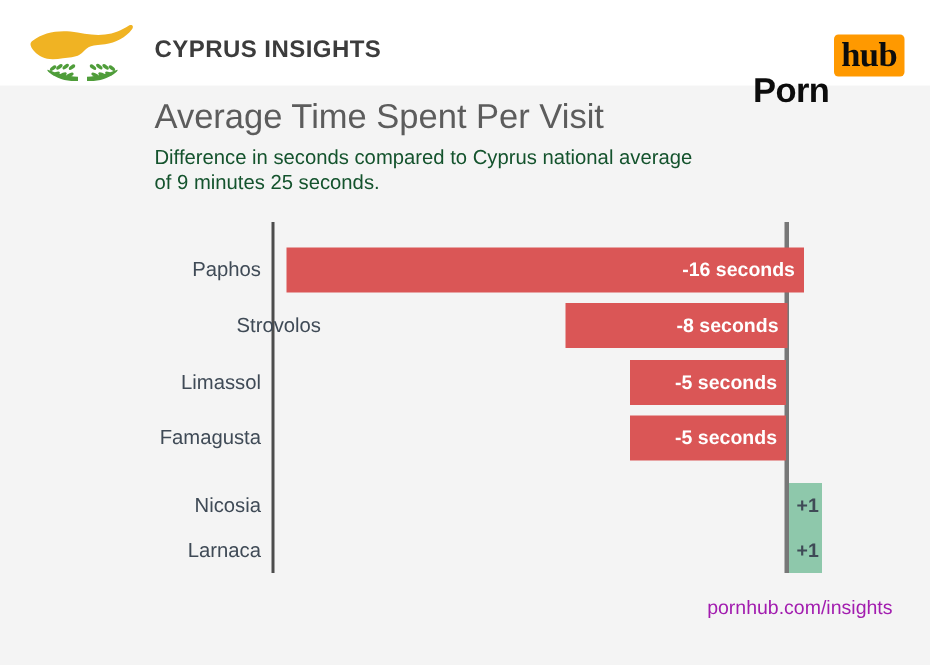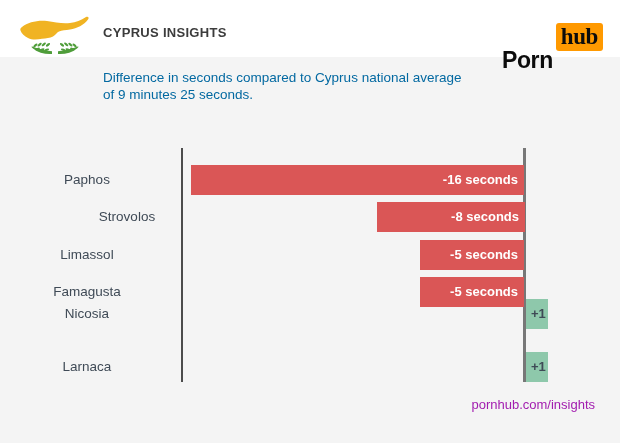--- a/index.html
+++ b/index.html
@@ -24,21 +24,21 @@
     background: #ffffff;
   }
   #flag-mark {
     position: absolute;
     left: 18px; top: 14px;
     width: 74px; height: 44px;
   }
   #brand-title {
     position: absolute;
     left: 103px; top: 25px;
-    font-size: 13px;
+    font-size: 16px;
     font-weight: bold;
     letter-spacing: 0.3px;
     color: #3c3c3c;
     white-space: nowrap;
   }
   #ph-logo {
     position: absolute;
     right: 17px; top: 24px;
     display: flex;
     align-items: center;
@@ -74,21 +74,21 @@
   #chart-title {
     font-size: 23px;
     color: #5c5c5c;
     font-weight: normal;
     line-height: 27px;
     white-space: nowrap;
   }
   #chart-subtitle {
     margin-top: 6px;
     font-size: 13.5px;
-    color: #0369a1;
+    color: #14532d;
     line-height: 16.5px;
     width: 370px;
   }
 
   
   #chart {
     position: absolute;
     left: 0; top: 150px;
     width: 620px;
     height: 245px;
@@ -99,21 +99,21 @@
     width: 620px;
     height: 30px;
   }
   .row-label {
     position: absolute;
     left: 0;
     top: 0;
     width: 174px;
     height: 30px;
     line-height: 30px;
-    text-align: center;
+    text-align: right;
     font-size: 13.5px;
     color: #3f4a56;
     white-space: nowrap;
   }
   .bar {
     position: absolute;
     top: 0;
     height: 30px;
   }
   .bar.neg {
@@ -210,30 +210,31 @@
   <div id="brand-title">CYPRUS INSIGHTS</div>
 
   <div id="ph-logo">
     <span id="ph-logo-porn">Porn</span>
     <span id="ph-logo-hub">hub</span>
   </div>
 
 </div>
 
 <div id="title-block">
+  <div id="chart-title">Average Time Spent Per Visit</div>
   <div id="chart-subtitle">Difference in seconds compared to Cyprus national average of 9 minutes 25 seconds.</div>
 </div>
 
 <div id="chart">
   <div id="axis-left"></div>
   <div id="axis-zero"></div>
   <div id="rows-container">
       <div class="row" style="top: 15px;">
         <div class="row-label">Paphos</div>
-        <div class="bar neg" style="left: 191.2px; width: 332.8px;">
+        <div class="bar neg" style="left: 191.2px; width: 332.8px; padding-left: 12px;">
           <span class="bar-value neg">-16 seconds</span>
         </div>
       </div>
       <div class="row" style="top: 52.3px; margin-left: 40px;">
         <div class="row-label">Strovolos</div>
         <div class="bar neg" style="left: 337px; width: 148px;">
           <span class="bar-value neg">-8 seconds</span>
         </div>
       </div>
       <div class="row" style="top: 89.6px; padding-left: 44px;">
@@ -241,21 +242,21 @@
         <div class="bar neg" style="left: 420px; width: 104px;">
           <span class="bar-value neg">-5 seconds</span>
         </div>
       </div>
       <div class="row" style="top: 126.9px;">
         <div class="row-label">Famagusta</div>
         <div class="bar neg" style="left: 420px; width: 104px;">
           <span class="bar-value neg">-5 seconds</span>
         </div>
       </div>
-      <div class="row" style="top: 149px;">
+      <div class="row" style="top: 172px;">
         <div class="row-label">Nicosia</div>
         <div class="bar pos" style="left: 526px; width: 22px;">
           <span class="bar-value pos">+1</span>
         </div>
       </div>
       <div class="row" style="top: 201.5px;">
         <div class="row-label">Larnaca</div>
         <div class="bar pos" style="left: 526px; width: 22px;">
           <span class="bar-value pos">+1</span>
         </div>

